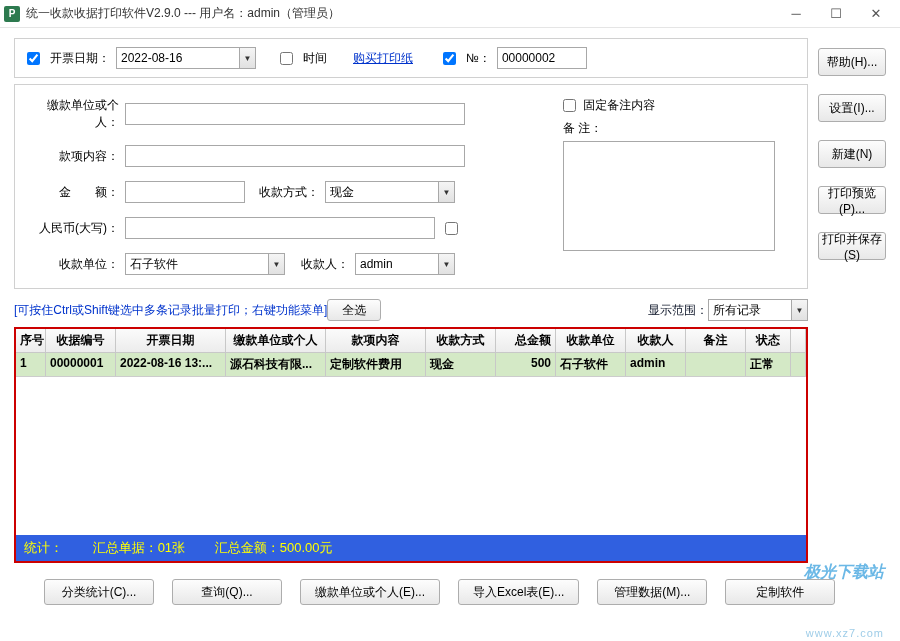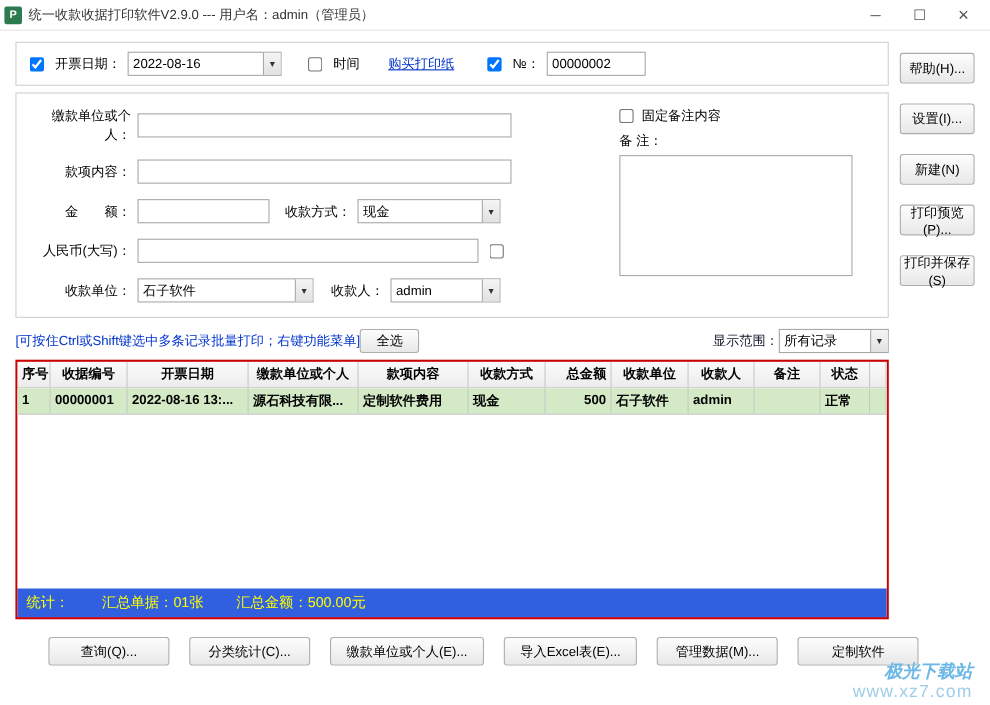--- a/index.html
+++ b/index.html
@@ -198,21 +198,21 @@
       min-width: 110px;
     }
     .watermark {
       position: absolute;
       right: 16px;
       bottom: 2px;
       text-align: right;
       pointer-events: none;
     }
     .watermark .wm1 { color: #6bb8e6; font-size: 16px; font-style: italic; font-weight: bold;}
-    .watermark .wm2 { color: #9fcde8; font-size: 16px; letter-spacing: 1px;}
+    .watermark .wm2 { color: #9fcde8; font-size: 11px; letter-spacing: 1px; margin-top: 44px;}
 
     
     .c0{width:30px}.c1{width:70px}.c2{width:110px}.c3{width:100px}.c4{width:100px}
     .c5{width:70px}.c6{width:60px}.c7{width:70px}.c8{width:60px}.c9{width:60px}.c10{width:45px}.c11{width:15px}
   </style>
 </head>
 <body>
 
 <div class="titlebar">
   <div class="app-icon">P</div>
@@ -346,22 +346,22 @@
   <div class="side-col">
     <button class="side-btn">帮助(H)...</button>
     <button class="side-btn">设置(I)...</button>
     <button class="side-btn">新建(N)</button>
     <button class="side-btn">打印预览(P)...</button>
     <button class="side-btn">打印并保存(S)</button>
   </div>
 </div>
 
 <div class="bottom-bar">
+  <button class="bb-btn">分类统计(C)...</button>
   <button class="bb-btn">查询(Q)...</button>
-  <button class="bb-btn">分类统计(C)...</button>
   <button class="bb-btn">缴款单位或个人(E)...</button>
   <button class="bb-btn">导入Excel表(E)...</button>
   <button class="bb-btn">管理数据(M)...</button>
   <button class="bb-btn">定制软件</button>
 </div>
 
 <div class="watermark">
   <div class="wm1">极光下载站</div>
   <div class="wm2">www.xz7.com</div>
 </div>

